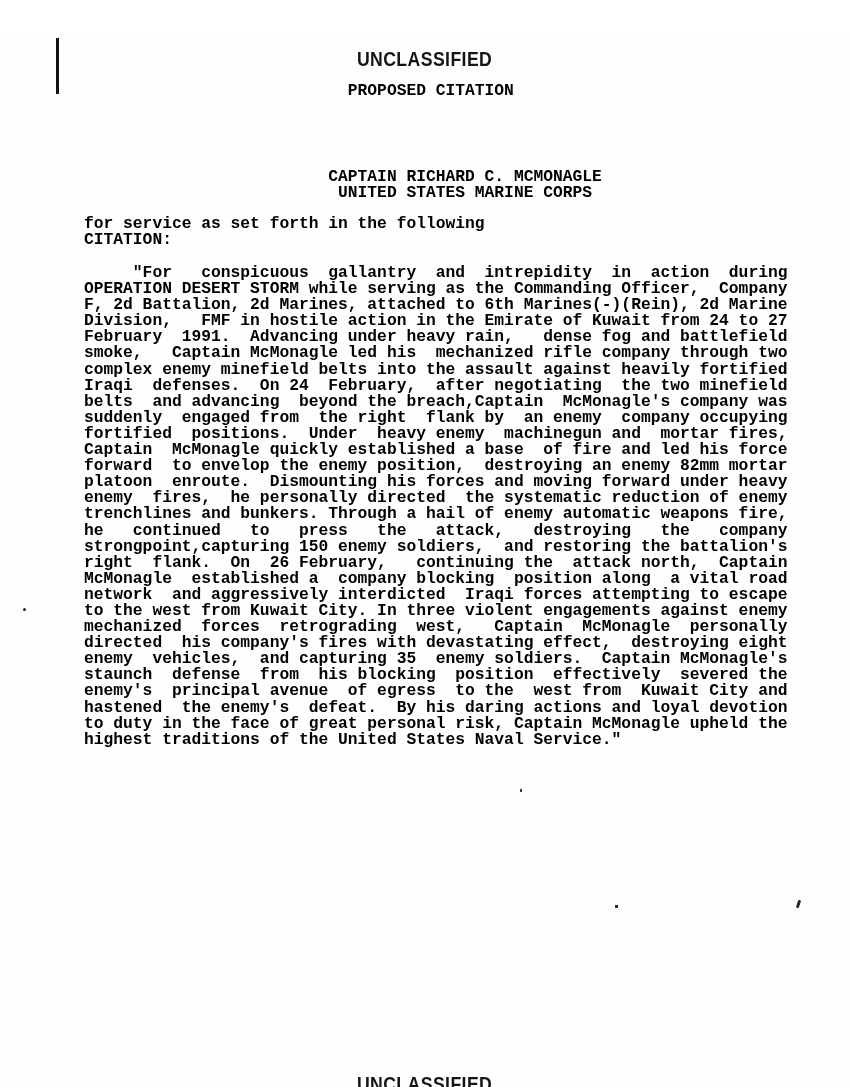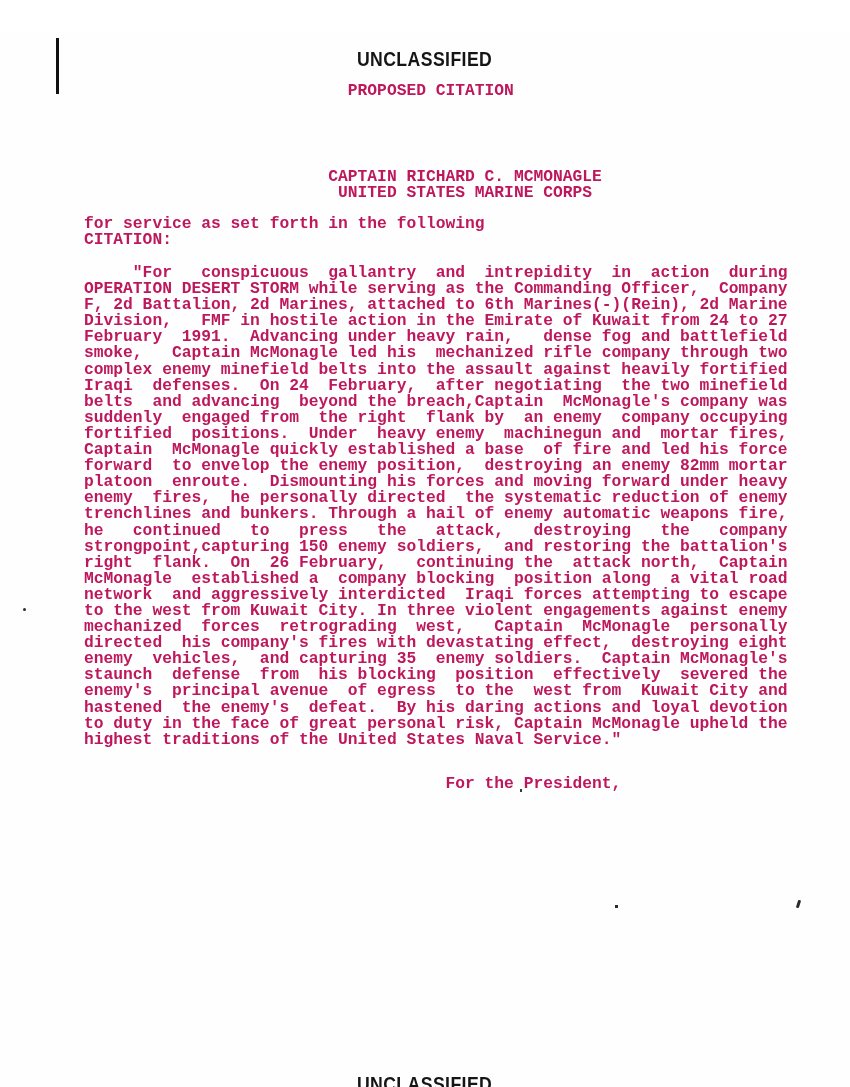--- a/index.html
+++ b/index.html
@@ -18,21 +18,21 @@
   }
   
   pre.tw {
     position: absolute;
     left: 84px;
     margin: 0;
     font-family: "Liberation Mono", "DejaVu Sans Mono", monospace;
     font-weight: 700;
     font-size: 16.3px;
     line-height: 16.1px;
-    color: #be185d;
+    color: #000000;
     white-space: pre;
     letter-spacing: 0;
   }
   .block-title    { top: 51px; }
   .block-preamble { top: 87px; }
   .block-recipient{ top: 137px; }
   .block-intro    { top: 184px; }
   .block-citation { top: 233px; }
   .block-closing  { top: 744px; }
 
@@ -118,21 +118,20 @@
 to the west from Kuwait City. In three violent engagements against enemy
 mechanized  forces  retrograding  west,   Captain  McMonagle  personally
 directed  his company's fires with devastating effect,  destroying eight
 enemy  vehicles,  and capturing 35  enemy soldiers.  Captain McMonagle's
 staunch  defense  from  his blocking  position  effectively  severed the
 enemy's  principal avenue  of egress  to the  west from  Kuwait City and
 hastened  the enemy's  defeat.  By his daring actions and loyal devotion
 to duty in the face of great personal risk, Captain McMonagle upheld the
 highest traditions of the United States Naval Service."</pre>
 
-  <pre class="tw block-closing">                                     For the President,</pre>
 
   <div class="artifact artifact-line-topleft"></div>
   <div class="artifact artifact-speck-leftmargin"></div>
   <div class="artifact artifact-dot-president"></div>
   <div class="artifact artifact-dot-mid"></div>
   <div class="artifact artifact-tick-right"></div>
 
   <div class="stamp stamp-bottom">
     <span class="stamp-text">UNCLASSIFIED</span>
   </div>

